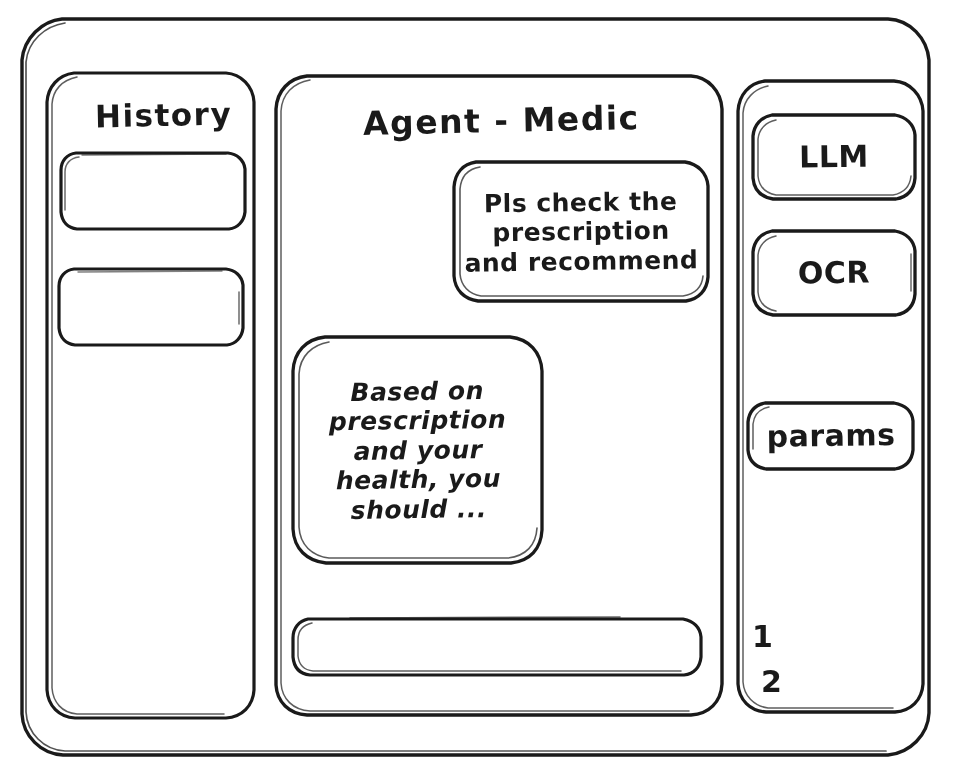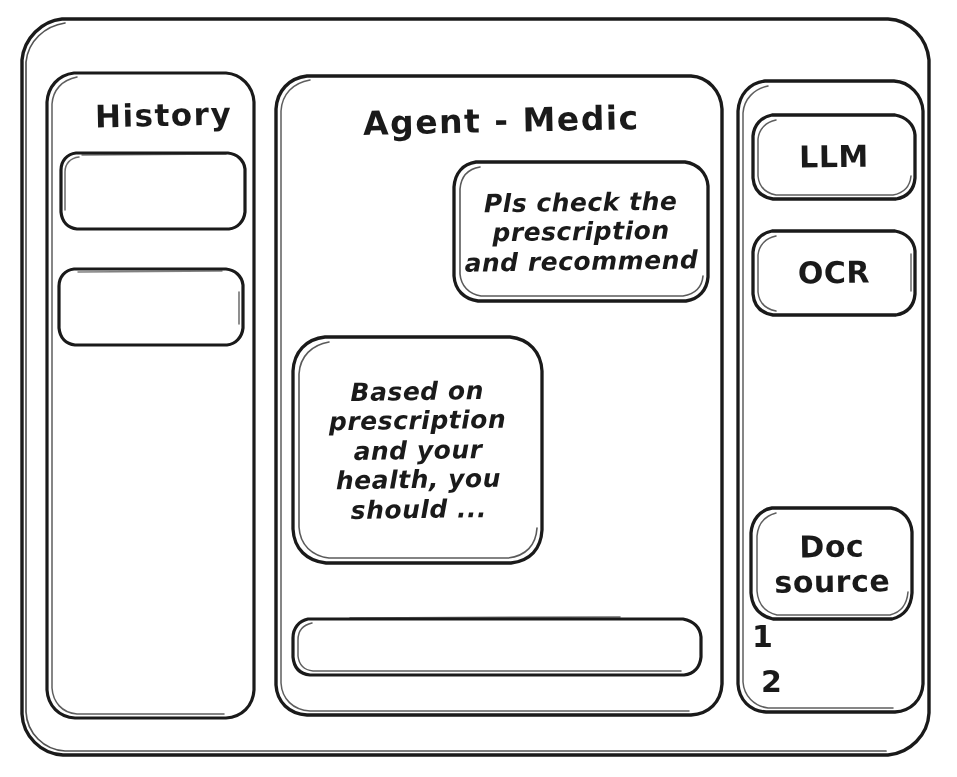--- a/index.html
+++ b/index.html
@@ -72,21 +72,21 @@
 
   <div class="sk" style="left:273px;top:73px;width:452px;height:645px;">
     <svg width="452" height="645" viewBox="0 0 452 645" fill="none">
       <path d="M34 3 C16 5 4 18 3 36 L3 612 C4 629 16 641 34 642 L418 642 C436 641 448 629 449 611 L449 36 C448 18 435 4 418 3 Z" stroke="#1a1a1a" stroke-width="3.4" fill="none" stroke-linecap="round"></path>
       <path d="M37 7 C20 10 9 21 8 38 L8 610 C9 626 20 637 37 638 L416 638" stroke="#1a1a1a" stroke-width="1.5" fill="none" stroke-linecap="round" opacity="0.7"></path>
     </svg>
   </div>
 
   <div class="txt title-agent tilt" style="left:363px;top:101px;">Agent - Medic</div>
 
-  <div class="sk" style="left:450px;top:158px;width:262px;height:148px;font-style:italic;">
+  <div class="sk" style="left:450px;top:158px;width:262px;height:148px;">
     <svg width="262" height="148" viewBox="0 0 262 148" fill="none">
       <path d="M26 4 C13 6 5 15 4 29 L4 118 C5 132 14 141 28 143 L236 143 C249 141 257 132 258 119 L258 28 C257 15 248 6 235 4 Z" stroke="#1a1a1a" stroke-width="3.3" fill="#fff" stroke-linecap="round"></path>
       <path d="M30 9 C18 11 11 19 10 31 L10 116 C11 128 19 136 31 138 L233 138 C245 136 252 129 253 118" stroke="#1a1a1a" stroke-width="1.6" fill="none" stroke-linecap="round" opacity="0.72"></path>
     </svg>
     <div class="lbl bubble-txt tilt2" style="white-space:pre-line;">Pls check the
 prescription
 and recommend</div>
   </div>
 
   <div class="sk" style="left:289px;top:333px;width:258px;height:235px;font-style:italic;">
@@ -127,27 +127,26 @@
 
   <div class="sk" style="left:750px;top:228px;width:168px;height:90px;">
     <svg width="168" height="90" viewBox="0 0 168 90" fill="none">
       <path d="M22 3 C11 5 4 13 3 24 L3 66 C4 78 11 85 23 87 L146 87 C157 85 164 78 165 66 L165 23 C164 12 156 5 145 3 Z" stroke="#1a1a1a" stroke-width="3.3" fill="#fff" stroke-linecap="round"></path>
       <path d="M26 8 C16 10 9 17 8 27 L8 64 C9 75 16 81 26 83" stroke="#1a1a1a" stroke-width="1.5" fill="none" stroke-linecap="round" opacity="0.7"></path>
       <path d="M161 26 L161 63" stroke="#1a1a1a" stroke-width="1.5" opacity="0.65" stroke-linecap="round"></path>
     </svg>
     <div class="lbl card-txt tilt2">OCR</div>
   </div>
 
+  <div class="sk" style="left:745px;top:400px;width:172px;height:72px;">
+    <svg width="172" height="72" viewBox="0 0 172 72" fill="none">
+      <path d="M20 3 C10 5 4 12 3 22 L3 50 C4 61 10 67 21 69 L150 69 C161 67 167 60 168 50 L168 21 C167 11 160 5 149 3 Z" stroke="#1a1a1a" stroke-width="3.3" fill="#fff" stroke-linecap="round"></path>
+      <path d="M24 7 C14 9 9 15 8 24 L8 49" stroke="#1a1a1a" stroke-width="1.5" fill="none" stroke-linecap="round" opacity="0.7"></path>
+    </svg>
+    <div class="lbl card-txt tilt2">params</div>
+  </div>
 
-  <div class="sk" style="left:748px;top:505px;width:168px;height:118px;">
-    <svg width="168" height="118" viewBox="0 0 168 118" fill="none">
-      <path d="M24 3 C12 5 4 15 3 28 L3 88 C4 102 12 111 25 114 L144 114 C156 111 163 102 164 88 L164 27 C163 14 155 5 143 3 Z" stroke="#1a1a1a" stroke-width="3.3" fill="#fff" stroke-linecap="round"></path>
-      <path d="M28 8 C17 11 10 19 9 31 L9 86 C10 99 17 107 29 110 L142 110 C154 107 159 99 160 87" stroke="#1a1a1a" stroke-width="1.5" fill="none" stroke-linecap="round" opacity="0.7"></path>
-    </svg>
-    <div class="lbl card-txt tilt2" style="white-space:pre-line;">Doc
-source</div>
-  </div>
 
   <div class="txt num-txt" style="left:752px;top:619px;">1</div>
 
   <div class="txt num-txt" style="left:761px;top:664px;">2</div>
 
 </div>
 
 </body></html>

